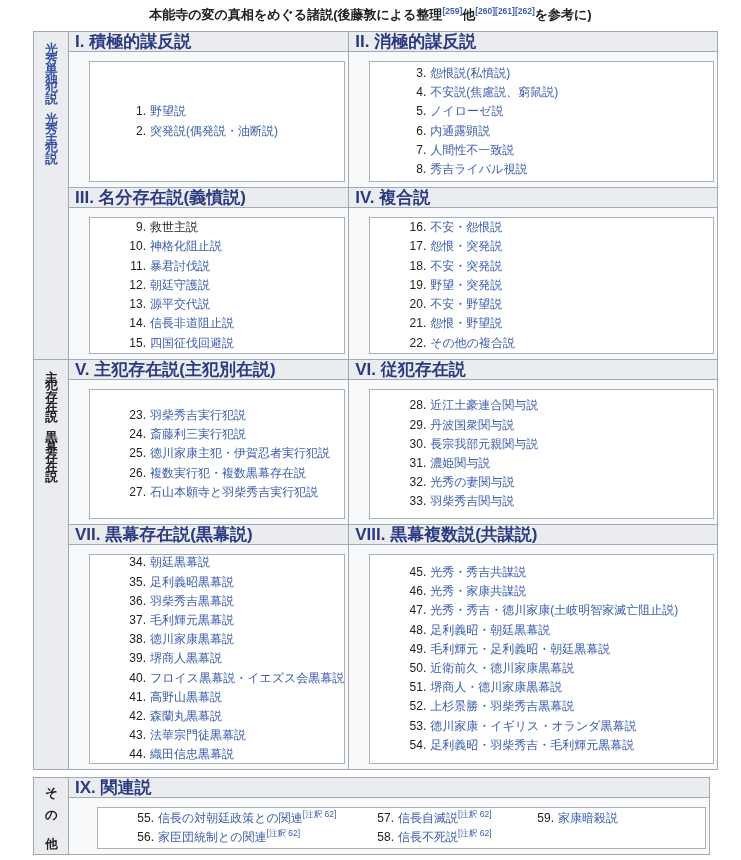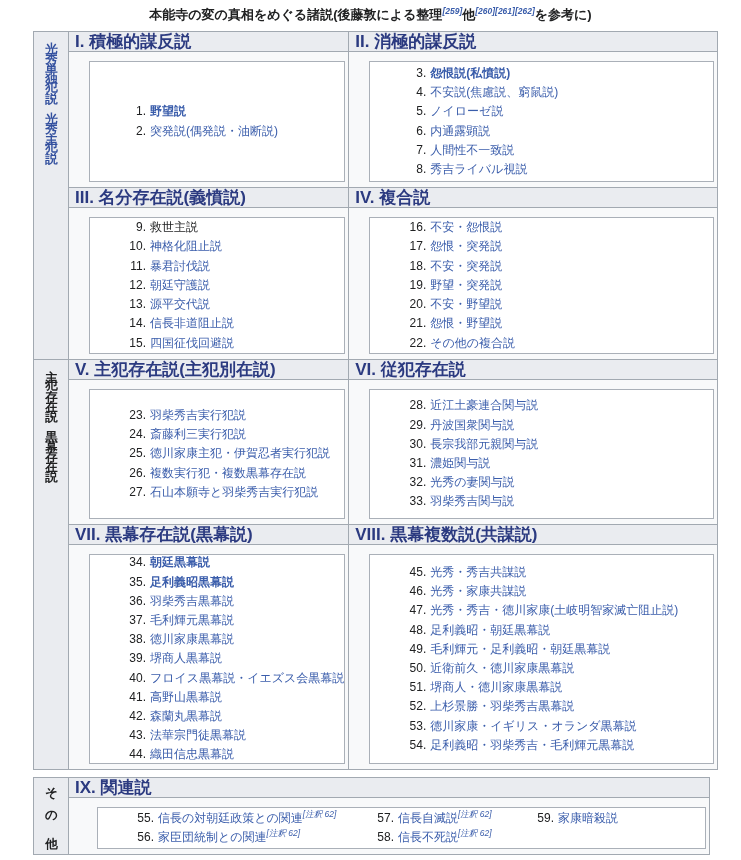--- a/index.html
+++ b/index.html
@@ -1,21 +1,21 @@
 <!DOCTYPE html>
 <html lang="ja"><head>
 <meta charset="utf-8">
 <style>
   html,body{margin:0;padding:0;background:#fff;}
   body{font-family:"Liberation Sans","DejaVu Sans",sans-serif;color:#202122;}
   .page{width:741px;height:860px;overflow:hidden;background:#fff;}
 
   
   .caption{text-align:center;font-weight:bold;font-size:13px;padding:6px 0 7px;color:#202122;}
-  sup.ref{font-size:8.5px;color:#3a5dab;line-height:0;vertical-align:super;cursor:pointer;font-style:italic;}
+  sup.ref{font-size:8.5px;color:#3a5dab;line-height:0;vertical-align:super;cursor:pointer;}
 
   
   table.grid{border-collapse:collapse;margin-left:33px;table-layout:fixed;}
   table.grid td,table.grid th{border:1px solid #a2a9b1;padding:0;vertical-align:top;}
   col.cHead{width:35px;} col.cL{width:272px;} col.cR{width:369px;} col.cWide{width:641px;}
 
   th.vhead{background:#eaecf0;vertical-align:middle;text-align:center;font-size:12.5px;}
   .vtext{writing-mode:vertical-rl;letter-spacing:0.8em;font-weight:bold;display:inline-block;color:#202122;}
   .vtext.blue{color:#34519f;}
 
@@ -25,21 +25,21 @@
             font-weight:bold;color:#2b3a80;font-size:17px;padding:0 6px;white-space:nowrap;overflow:hidden;}
   .sec-body{flex:1;background:#f8f9fa;display:flex;min-height:0;}
   .list-box{flex:1;margin:9px 3px 5px 20px;background:#fff;border:1px solid #aab0b8;
             display:flex;flex-direction:column;justify-content:center;overflow:hidden;}
   .list-box.rel{margin-left:28px;flex-direction:row;align-items:center;}
 
   ol.items{list-style:none;margin:0;padding:0;}
   ol.items li{line-height:19.2px;font-size:12px;white-space:nowrap;}
   .num{display:inline-block;width:56px;text-align:right;padding-right:4px;color:#202122;}
   a.lnk{color:#3a5dab;text-decoration:none;cursor:pointer;}
-  a.lnk.bold{font-weight:bold;}
+  a.lnk.bold{font-weight:normal;}
   span.plain{color:#202122;}
 
   .relcols{display:flex;width:100%;}
   .relc1{width:240px;} .relc2{width:160px;} .relc3{flex:1;}
 
   .gap{height:7px;}
 </style>
 </head>
 <body>
 

